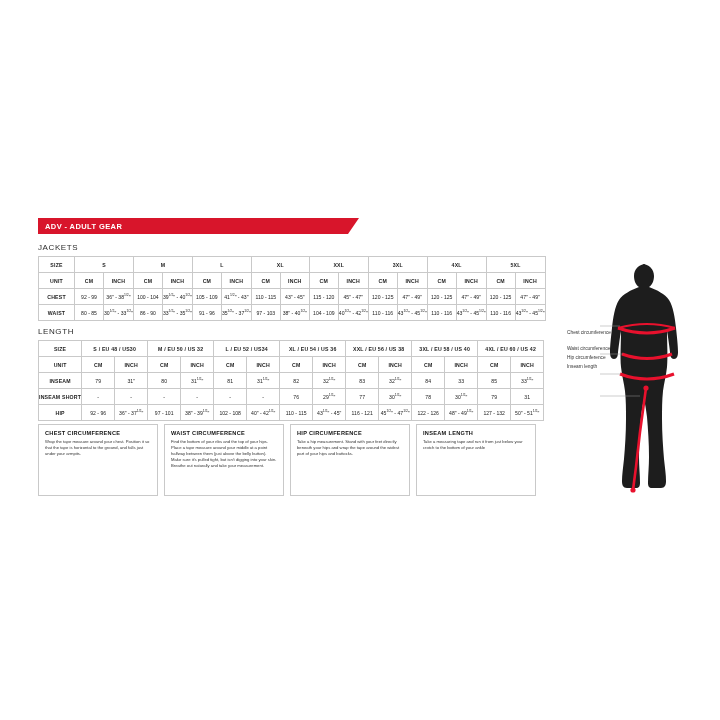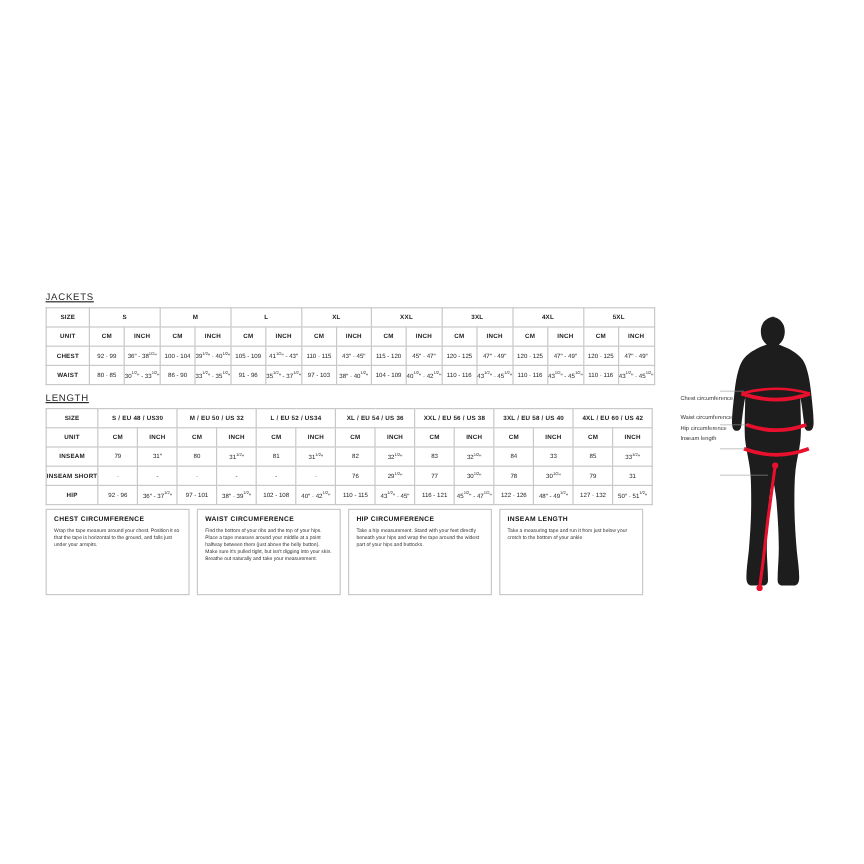--- a/index.html
+++ b/index.html
@@ -24,21 +24,21 @@
     color:#ffffff; font-size:7.5px; font-weight:bold; letter-spacing:.4px;
     padding-left:7px; text-transform:uppercase;
   }
   .banner::after{
     content:""; position:absolute; right:-11px; top:0;
     border-top:16px solid #d8152b; border-right:11px solid transparent;
   }
 
   
   .sec-title {
-    position:absolute; font-size:8px; letter-spacing:.6px; color:#2b2b2b;text-decoration:underline;
+    position:absolute; font-size:8px; letter-spacing:.6px; color:#2b2b2b;
   }
   #jackets-title { left:38px; top:243px; }
   #pants-title { left:38px; top:327px; }
 
   
   table.size-table {
     position:absolute;
     border-collapse:collapse;
     font-size:5.1px;
     color:#222;
@@ -88,20 +88,23 @@
 
   .callouts { position:absolute; left:567px; top:330px; width:80px; }
   .callout { font-size:4.8px; color:#333; margin-bottom:3.4px; line-height:1.1; }
   .callout.first { margin-bottom:11px; }
 </style>
 </head>
 <body>
 
 <div class="sheet">
 
+  <div class="banner">
+    <span class="banner-label">ADV - ADULT GEAR</span>
+  </div>
 
   <div class="sec-title" id="jackets-title">JACKETS</div>
   <div class="sec-title" id="pants-title">LENGTH</div>
 
   <table class="size-table" id="jackets-table">
     <thead>
         <tr>
           <td class="rowhead" style="width: 36px;">SIZE</td>
           <td colspan="2" class="sizehead" style="width: 58px;">S</td>
           <td colspan="2" class="sizehead" style="width: 58px;">M</td>

